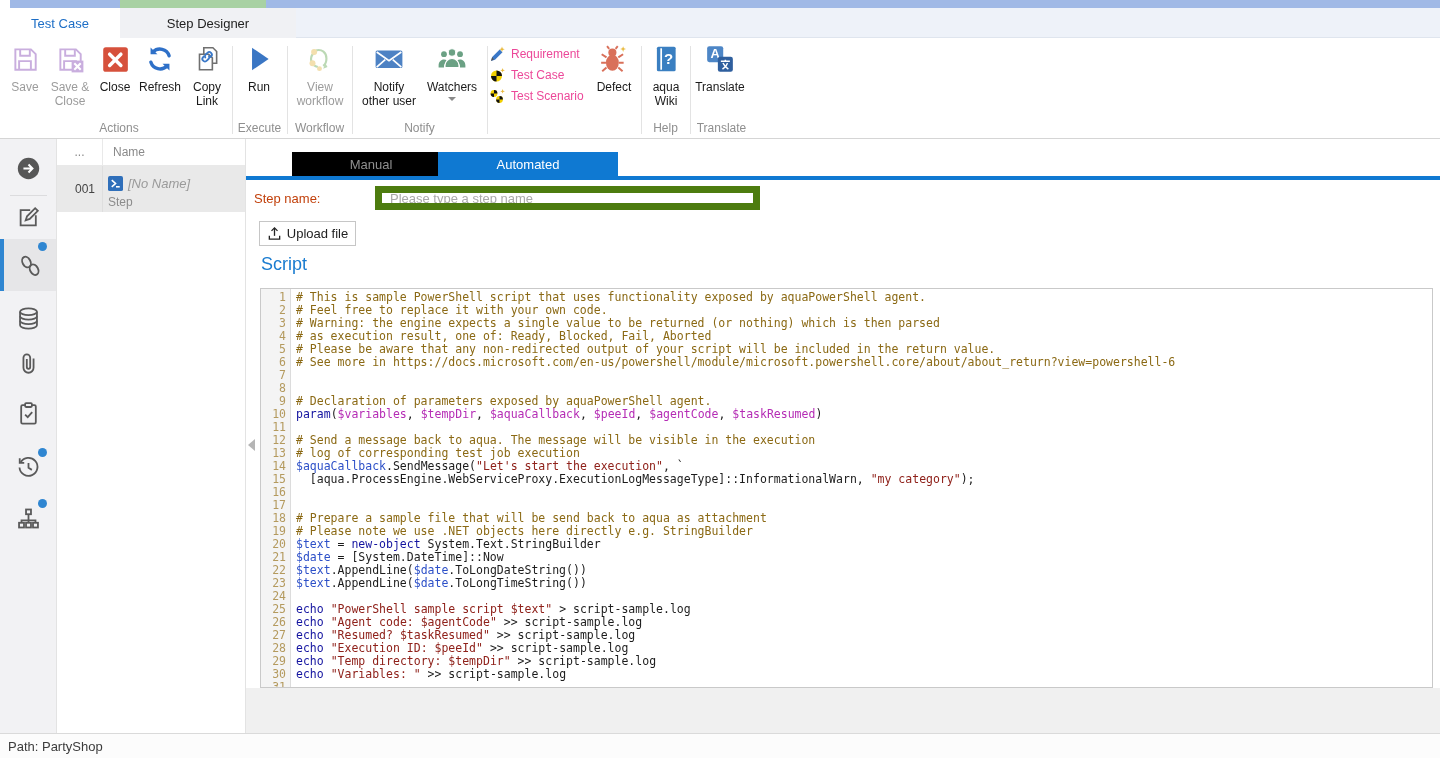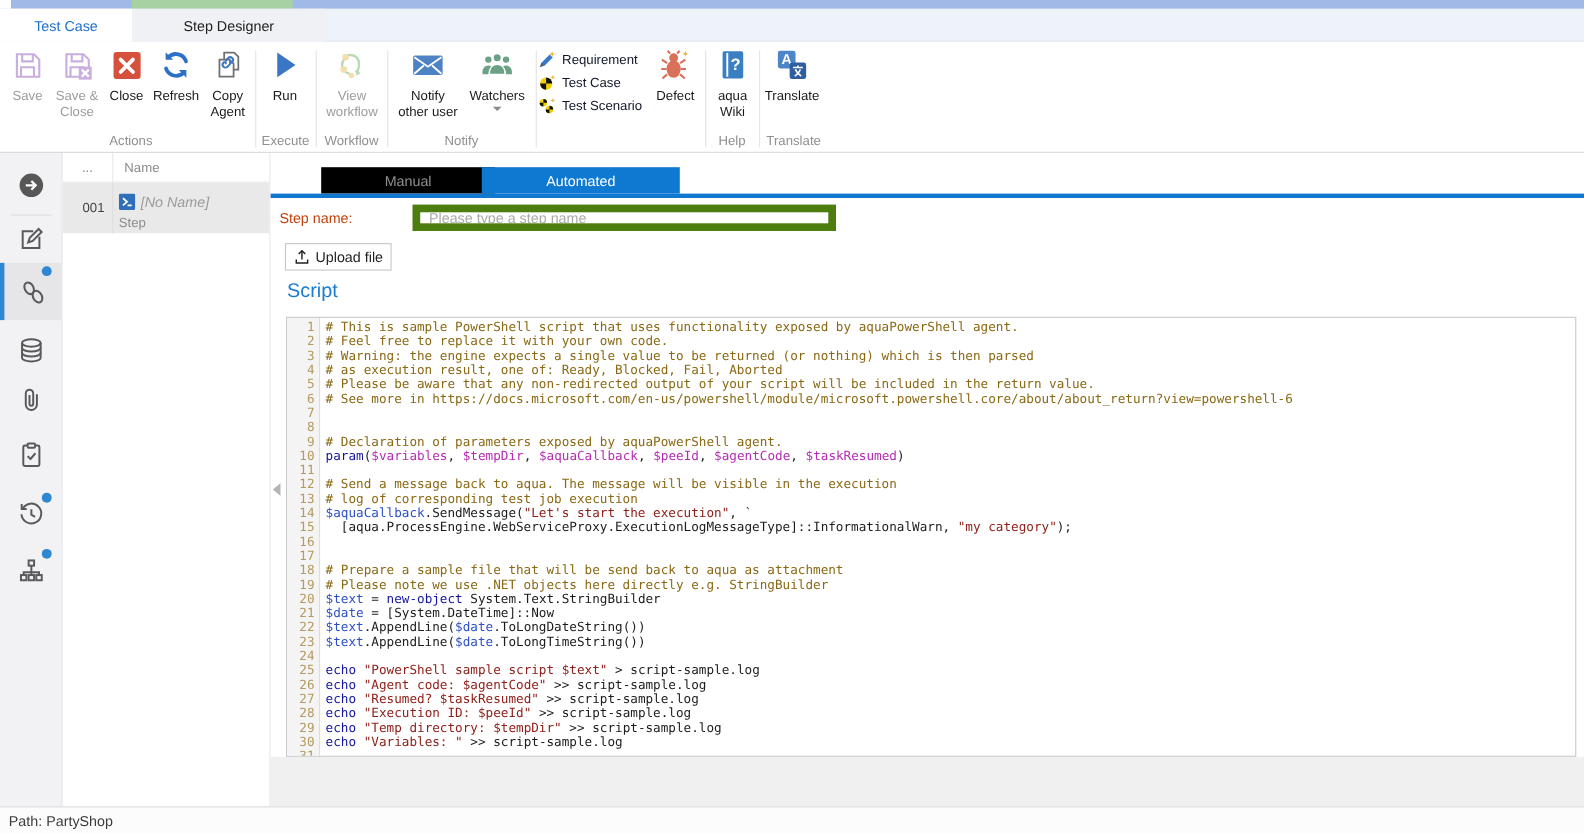--- a/index.html
+++ b/index.html
@@ -17,21 +17,21 @@
   .wtab-active { left:0; width:120px; background:#fff; color:#1d6ec6; }
   .wtab-idle { left:120px; width:176px; background:#f0f1f4; color:#222; }
 
   
   .ribbon { position:absolute; left:0; top:38px; width:1440px; height:101px; background:#fff; border-bottom:1px solid #d5d5d5; }
   .rbtn { position:absolute; top:6px; text-align:center; font-size:12px; color:#1a1a1a; line-height:14px; }
   .rbtn .ric { height:36px; display:flex; align-items:flex-start; justify-content:center; }
   .rbtn.dis .rlb { color:#9c9c9c; }
   .rsep { position:absolute; top:8px; height:88px; width:1px; background:#e3e3e3; }
   .rgrp { position:absolute; top:83px; font-size:12px; color:#8f8f8f; text-align:center; }
-  .cdi-item { position:absolute; height:18px; display:flex; align-items:center; font-size:12px; color:#0f172a; white-space:nowrap; }
+  .cdi-item { position:absolute; height:18px; display:flex; align-items:center; font-size:12px; color:#ec4899; white-space:nowrap; }
   .cdi-item .ci { margin-right:5px; display:flex; }
   .caret-down { width:0; height:0; border-left:4px solid transparent; border-right:4px solid transparent; border-top:4px solid #8a8a8a; margin:3px auto 0; }
 
   
   .iconbar { position:absolute; left:0; top:139px; width:57px; height:594px; background:#f2f2f4; border-right:1px solid #e3e3e3; }
   .sbi { position:absolute; left:0; width:56px; height:44px; display:flex; align-items:center; justify-content:center; }
   .sbi.active { background:#e6e6e8; height:52px; border-left:4px solid #2f86d1; }
   .sb-divider { position:absolute; left:10px; width:37px; height:1px; background:#dcdcde; }
   .bdot { position:absolute; width:9px; height:9px; border-radius:50%; background:#2f86d1; right:9px; top:3px; }
 
@@ -152,21 +152,21 @@
           <g fill="#fff" stroke="#707070" stroke-width="1.5">
             <path d="M11 3.5h8.5l3.5 3.5v11H11z"></path>
             <path d="M7 9.5h8.5L19 13v11H7z"></path>
           </g>
           <g fill="none" stroke="#3a78c8" stroke-width="1.7">
             <path d="M12.8 13.2a2.4 2.4 0 0 1 0-3.4l1.6-1.6a2.4 2.4 0 0 1 3.4 3.4l-1 1"></path>
             <path d="M15.4 10.6a2.4 2.4 0 0 1 0 3.4l-1.6 1.6a2.4 2.4 0 0 1-3.4-3.4l1-1"></path>
           </g>
         </svg>
     </div>
-    <div class="rlb"><span>Copy</span><br><span>Agent</span></div>
+    <div class="rlb"><span>Copy</span><br><span>Link</span></div>
   </div>
 
   <div class="rsep" style="left:232px;"></div>
 
   <div class="rbtn" style="left:238px;width:42px;">
     <div class="ric">
       <svg width="30" height="30" viewBox="0 0 28 28">
           <path d="M7.5 3.5L23 14L7.5 24.5z" fill="#3a76c4"></path>
         </svg>
     </div>

